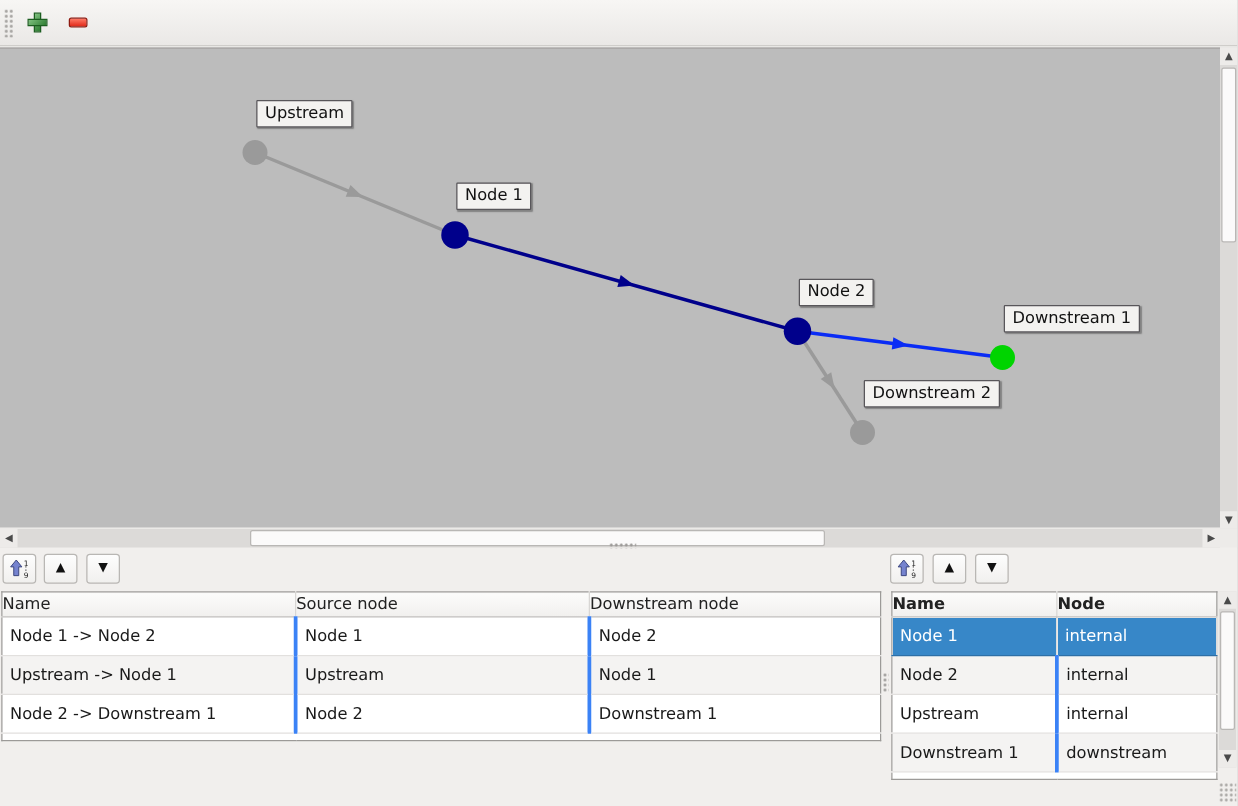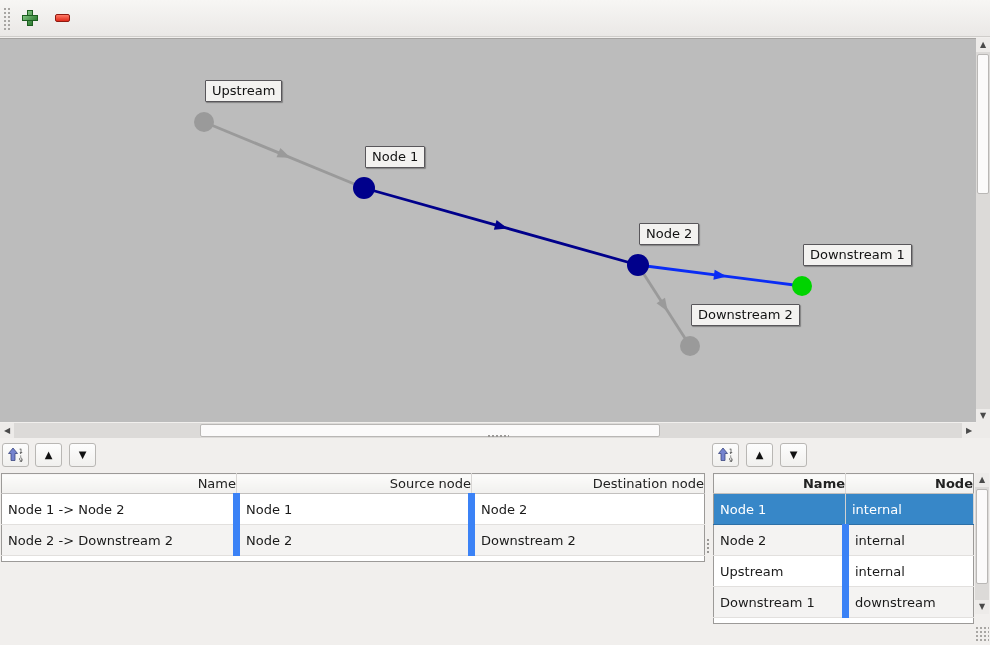--- a/index.html
+++ b/index.html
@@ -47,23 +47,23 @@
   
   .bottom{position:absolute;left:0;top:439px;width:990px;height:206px;background:#f1efed;}
   .mini-btn{position:absolute;top:4px;width:27px;height:24px;background:linear-gradient(#fdfdfd,#f1f0ee);
             border:1px solid #b9b7b4;border-radius:3px;box-sizing:border-box;
             display:flex;align-items:center;justify-content:center;cursor:pointer;}
   .tri{font-size:10px;color:#111;line-height:1;}
 
   table.grid{position:absolute;border-collapse:collapse;background:#fff;table-layout:fixed;}
   table.grid{border:1px solid #9c9a98;}
   .grid th{height:19px;font-weight:normal;font-size:13px;background:linear-gradient(#fcfcfb,#f1f0ee);
-           border-bottom:1px solid #c2c0be;border-right:1px solid #d8d6d4;padding:0;text-align:right;color:#222;}
+           border-bottom:1px solid #c2c0be;border-right:1px solid #d8d6d4;padding:0;text-align:left;color:#222;}
   .grid th:last-child{border-right:none;}
-  .grid td{height:30px;font-size:13px;padding:0 0 0 6px;border-right:7px solid #3b82f6;border-bottom:1px solid #e2e0de;
+  .grid td{height:30px;font-size:13px;padding:0 0 0 6px;border-right:3px solid #3b82f6;border-bottom:1px solid #e2e0de;
            overflow:hidden;white-space:nowrap;}
   .grid td:last-child{border-right:none;}
   .grid tr.alt td{background:#f4f3f2;}
   .grid tr.filler td{height:5px;border-bottom:none;background:#fff;}
   .grid-right th{font-weight:bold;}
   .grid tr.selected td{background:var(--sel,#3787c8);color:#fff;border-right:1px solid rgba(0,0,0,.18);border-bottom:1px solid #2d6fa6;}
 
   .resize-grip{position:absolute;left:975px;top:626px;width:14px;height:16px;
       background-image:radial-gradient(circle,#a8a6a3 1px,transparent 1.2px);background-size:4px 4px;}
 </style>
@@ -164,33 +164,38 @@
     <table class="grid" style="left:1px;top:34px;width:704px;">
       <colgroup>
           <col style="width:235px">
           <col style="width:235px">
           <col>
         </colgroup>
       <thead>
         <tr>
           <th>Name</th>
           <th>Source node</th>
-          <th>Destination node</th>
+          <th>Downstream node</th>
         </tr>
       </thead>
       <tbody>
           <tr class="">
             <td>Node 1 -&gt; Node 2</td>
             <td>Node 1</td>
             <td>Node 2</td>
           </tr>
           <tr class="alt">
-            <td>Node 2 -&gt; Downstream 2</td>
+            <td>Upstream -&gt; Node 1</td>
+            <td>Upstream</td>
+            <td>Node 1</td>
+          </tr>
+          <tr class="">
+            <td>Node 2 -&gt; Downstream 1</td>
             <td>Node 2</td>
-            <td>Downstream 2</td>
+            <td>Downstream 1</td>
           </tr>
           <tr class="filler">
             <td colspan="3"></td>
           </tr>
         </tbody>
     </table>
 
     <div class="pane-dots-v" style="left:706px;top:99px;"></div>
 
     <table class="grid grid-right" style="left:713px;top:34px;width:261px;">

